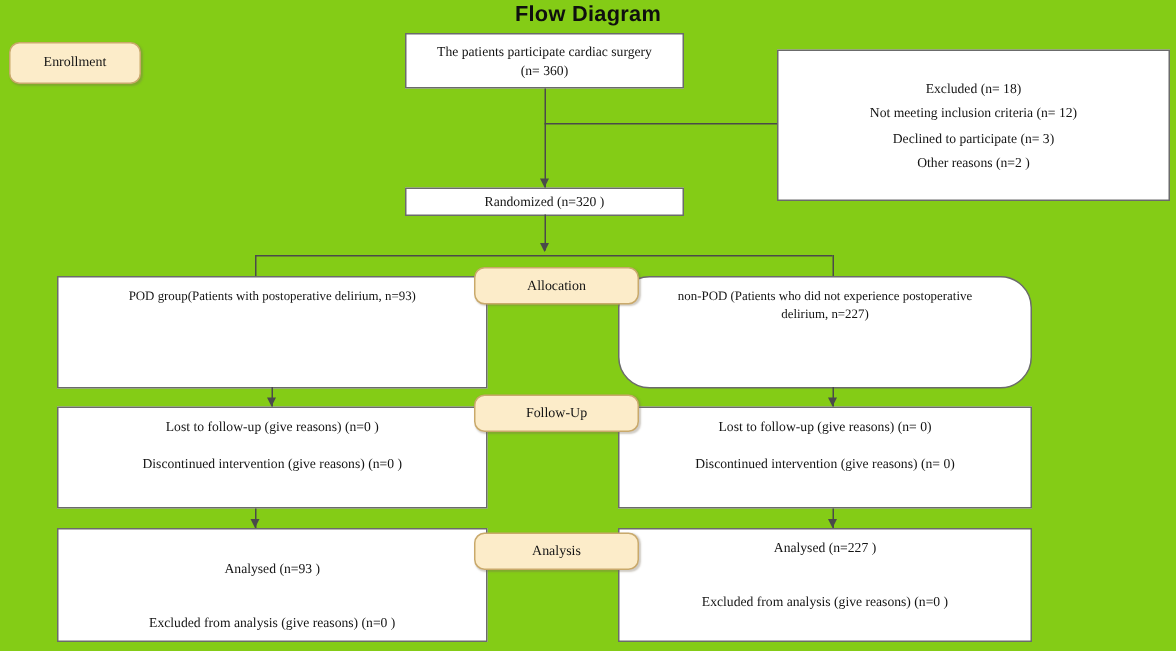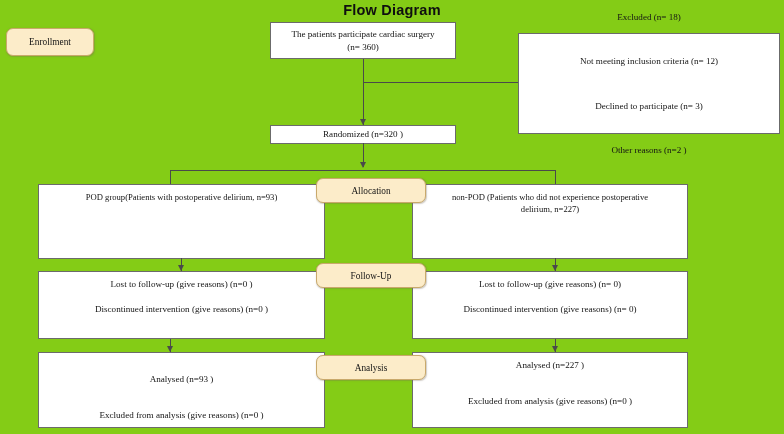--- a/index.html
+++ b/index.html
@@ -50,21 +50,21 @@
   .box.vcenter {
     display: flex;
     flex-direction: column;
     justify-content: center;
   }
   .box.toptext {
     display: block;
   }
 
   
-  .box.spaced .line { margin: 16px 0; }
+  .box.spaced .line { margin: 2px 0; }
   .box.spaced2 .line { margin-bottom: 13px; }
   .box.spaced2 .line:last-child { margin-bottom: 12px; }
 
   
   .pill {
     position: absolute;
     box-sizing: border-box;
     background: #fcecc9;
     border: 1px solid #c9a96b;
     border-radius: 7px;
@@ -155,21 +155,21 @@
   </div>
 
   <div class="box vcenter" style="left:270px; top:125px; width:186px; height:19px;">
     <span class="line">Randomized  (n=320 )</span>
   </div>
 
   <div class="box toptext" style="left:38px; top:184px; width:287px; height:75px; padding-top:7px;">
     <span class="line" style="font-size:8.6px;">POD group(Patients  with  postoperative  delirium,  n=93)</span>
   </div>
 
-  <div class="box toptext" style="left:412px; top:184px; width:276px; height:75px; padding-top:7px;">
+  <div class="box toptext" style="left:412px; top:184px; width:276px; height:75px; padding-top:7px;border-radius:21px;">
     <span class="line" style="font-size:8.6px;">non-POD (Patients  who did not experience  postoperative</span>
     <span class="line" style="font-size:8.6px;">delirium,  n=227)</span>
   </div>
 
   <div class="box toptext spaced2" style="left:38px; top:271px; width:287px; height:68px; padding-top:6px;">
     <span class="line">Lost to follow-up  (give  reasons) (n=0 )</span>
     <span class="line">Discontinued  intervention  (give  reasons) (n=0 )</span>
   </div>
 
   <div class="box toptext spaced2" style="left:412px; top:271px; width:276px; height:68px; padding-top:6px;">

